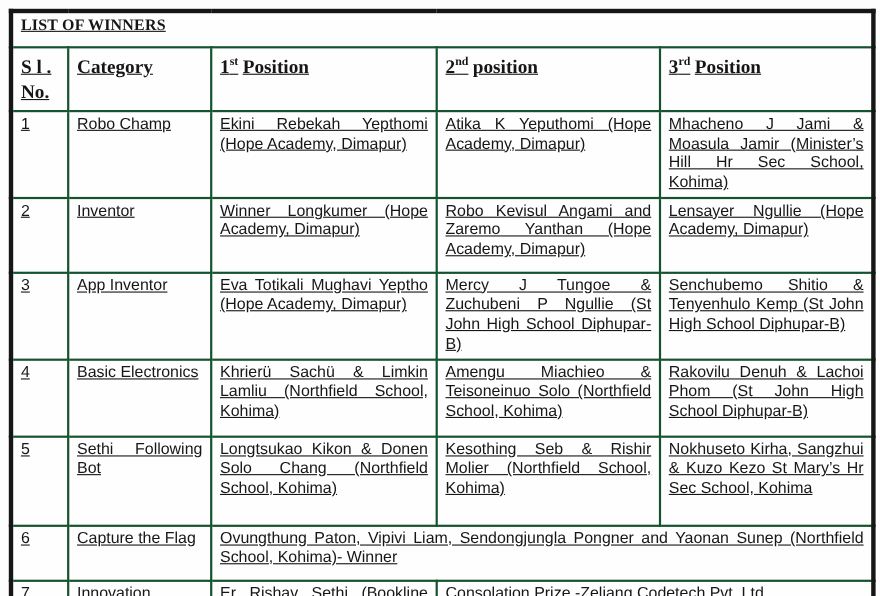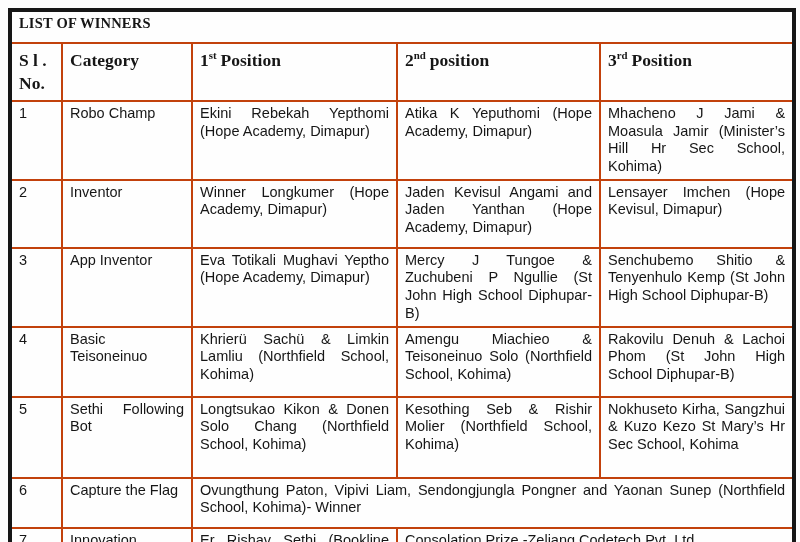--- a/index.html
+++ b/index.html
@@ -20,28 +20,29 @@
     background: #fdfdfd;
   }
   table.winners {
     border-collapse: collapse;
     table-layout: fixed;
     width: 784px;
     background: #fefefe;
     border: 4px solid #161616;
   }
   table.winners td {
-    border: 2px solid #c2410c;
+    border: 2px solid #14532d;
     vertical-align: top;
     padding: 3px 7px 3px 7px;
     font-size: 14.5px;
     line-height: 1.22;
     text-align: justify;
     overflow: hidden;
     word-wrap: break-word;
+    text-decoration: underline;
   }
   td.title-cell {
     text-align: center;
     font-family: "Liberation Serif", serif;
     font-weight: bold;
     font-size: 16.5px;
     letter-spacing: 0.2px;
     padding: 2px 4px;
     height: 24px;
     vertical-align: middle;
@@ -105,35 +106,35 @@
       <td>Robo Champ</td>
       <td>Ekini Rebekah Yepthomi (Hope Academy, Dimapur)</td>
       <td>Atika K Yeputhomi (Hope Academy, Dimapur)</td>
       <td>Mhacheno J Jami &amp; Moasula Jamir (Minister’s Hill Hr Sec School, Kohima)</td>
     </tr>
 
     <tr class="r2">
       <td class="num-cell">2</td>
       <td>Inventor</td>
       <td>Winner Longkumer (Hope Academy, Dimapur)</td>
-      <td>Jaden Kevisul Angami and Jaden Yanthan (Hope Academy, Dimapur)</td>
-      <td>Lensayer Imchen (Hope Kevisul, Dimapur)</td>
+      <td>Robo Kevisul Angami and Zaremo Yanthan (Hope Academy, Dimapur)</td>
+      <td>Lensayer Ngullie (Hope Academy, Dimapur)</td>
     </tr>
 
     <tr class="r3">
       <td class="num-cell">3</td>
       <td>App Inventor</td>
       <td>Eva Totikali Mughavi Yeptho (Hope Academy, Dimapur)</td>
       <td>Mercy J Tungoe &amp; Zuchubeni P Ngullie (St John High School Diphupar-B)</td>
       <td>Senchubemo Shitio &amp; Tenyenhulo Kemp (St John High School Diphupar-B)</td>
     </tr>
 
     <tr class="r4">
       <td class="num-cell">4</td>
-      <td>Basic Teisoneinuo</td>
+      <td>Basic Electronics</td>
       <td>Khrierü Sachü &amp; Limkin Lamliu (Northfield School, Kohima)</td>
       <td>Amengu Miachieo &amp; Teisoneinuo Solo (Northfield School, Kohima)</td>
       <td>Rakovilu Denuh &amp; Lachoi Phom (St John High School Diphupar-B)</td>
     </tr>
 
     <tr class="r5">
       <td class="num-cell">5</td>
       <td>Sethi Following Bot</td>
       <td>Longtsukao Kikon &amp; Donen Solo Chang (Northfield School, Kohima)</td>
       <td>Kesothing Seb &amp; Rishir Molier (Northfield School, Kohima)</td>

